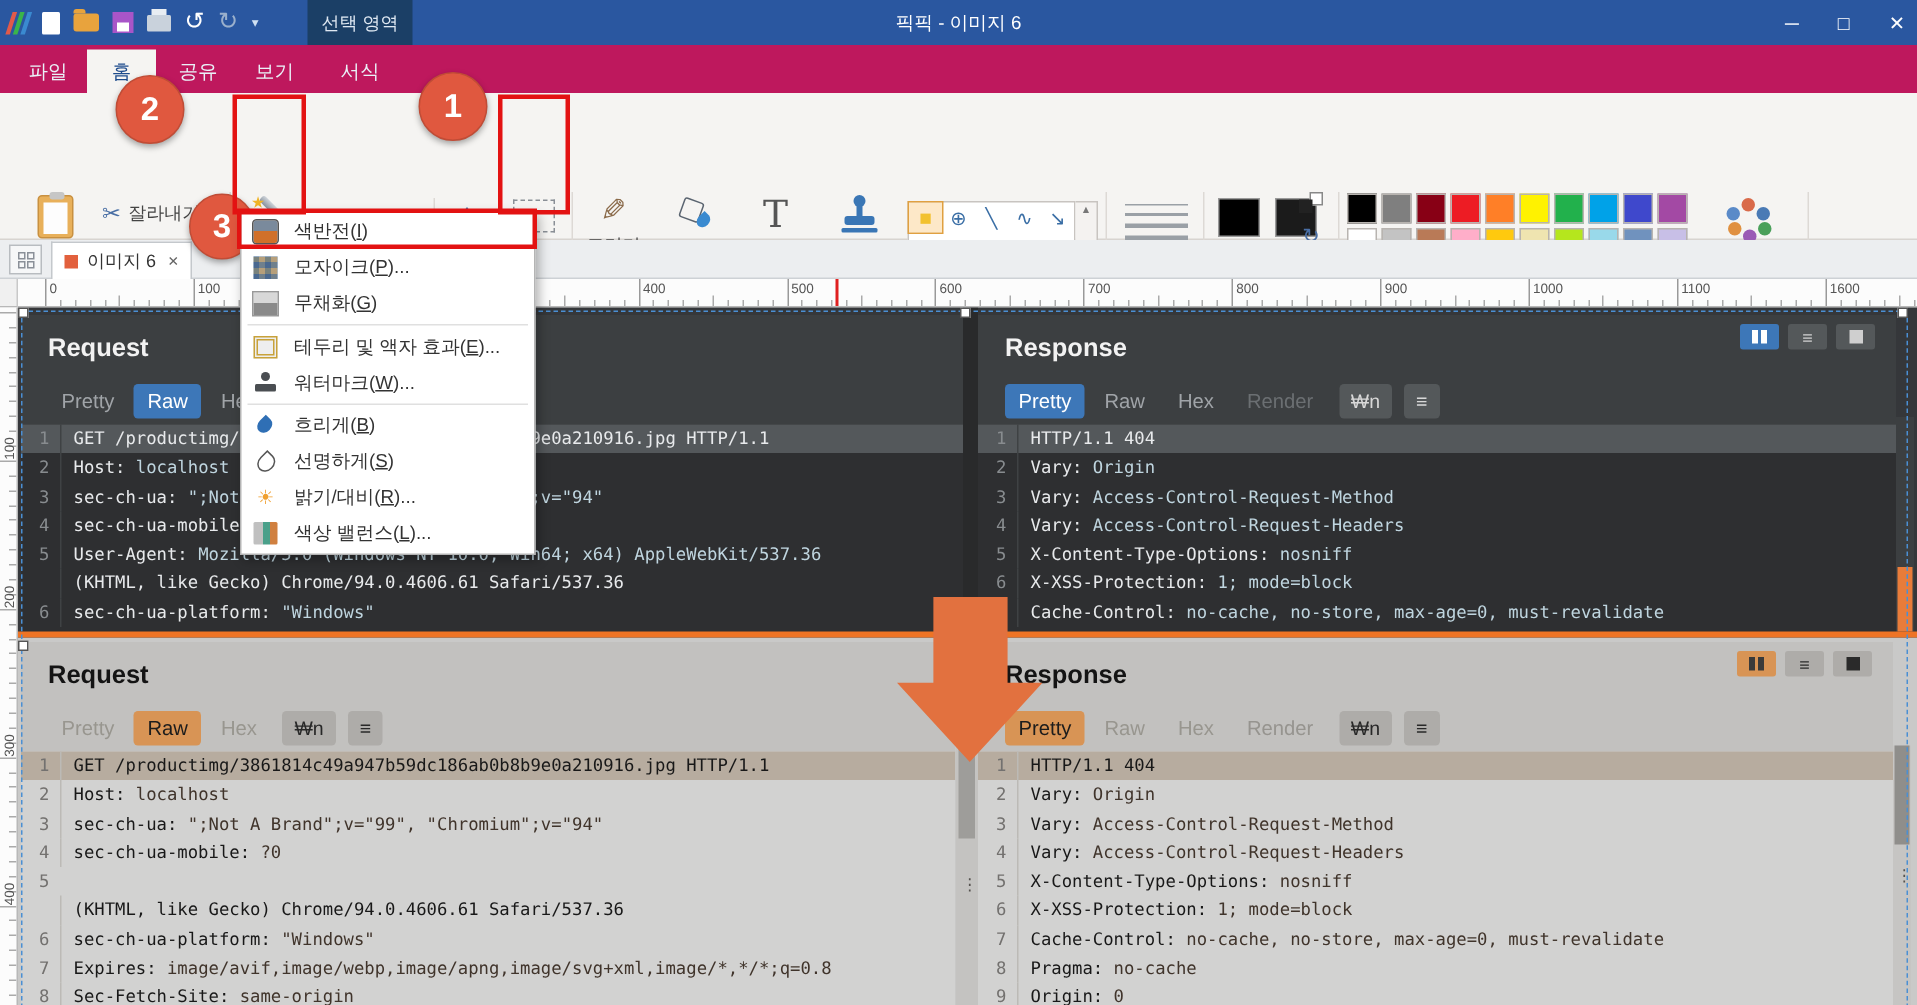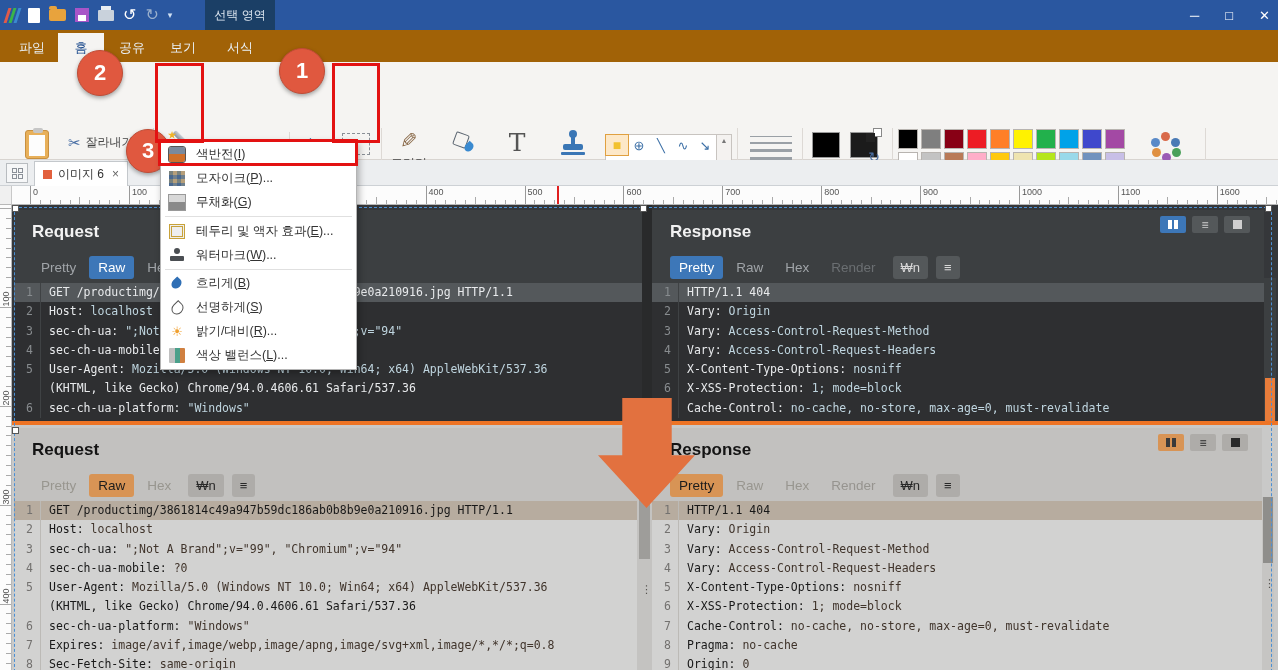--- a/index.html
+++ b/index.html
@@ -20,21 +20,21 @@
 .qa-print:before{content:"";position:absolute;left:3px;top:-4px;width:10px;height:4px;background:#e8edf2}
 .qa-arrow{color:#fff;font-size:16px;line-height:1}
 .qa-arrow.dim{color:#9ab0cc}
 .qa-caret{color:#cfe0f2;font-size:9px}
 #win-title{position:absolute;left:400px;right:400px;top:0;height:30px;line-height:30px;text-align:center;color:#ffffff;font-size:12.5px}
 #win-controls{position:absolute;right:8px;top:0;height:30px;display:flex;gap:26px;align-items:center;color:#fff;font-size:13px}
 #win-controls span{cursor:default}
 #ctx-block{position:absolute;left:205px;top:0;width:70px;height:62px;background:#1b3f66}
 #ctx-label{position:absolute;left:205px;top:0;width:70px;height:30px;line-height:30px;text-align:center;color:#dfe8f2;font-size:12px}
 
-#tabrow{position:absolute;left:0;top:30px;width:1278px;height:32px;background:#a16207}
+#tabrow{position:absolute;left:0;top:30px;width:1278px;height:32px;background:#be185d}
 .mtab{position:absolute;top:3px;height:29px;line-height:29px;text-align:center;color:#eaf1f8;font-size:13px}
 .mtab.active{background:#f5f4f2;color:#1c4a8c}
 
 #ribbon{position:absolute;left:0;top:62px;width:1278px;height:98px;background:#f5f4f2;border-bottom:1px solid #d8d4d0}
 .vsep{position:absolute;top:66px;width:1px;height:88px;background:#ddd9d5}
 .glabel{position:absolute;top:143px;font-size:11px;color:#777;text-align:center}
 .rbtn{position:absolute;display:flex;flex-direction:column;align-items:center;color:#444;font-size:12px}
 .caret{font-size:8px;color:#888;line-height:1;margin-top:2px}
 .clip-ico{width:24px;height:29px;background:#e8b05a;border:1px solid #c89040;border-radius:3px;position:relative;margin-bottom:4px}
 .clip-ico:before{content:"";position:absolute;left:3px;top:4px;width:16px;height:21px;background:#fdfdfd}
@@ -201,20 +201,21 @@
       <span class="qa-page"></span>
       <span class="qa-folder"></span>
       <span class="qa-save"></span>
       <span class="qa-print"></span>
       <span class="qa-arrow">↺</span>
       <span class="qa-arrow dim">↻</span>
       <span class="qa-caret">▾</span>
     </div>
     <div id="ctx-block"></div>
     <div id="ctx-label">선택 영역</div>
+    <div id="win-title">픽픽 - 이미지 6</div>
     <div id="win-controls">
       <span>─</span>
       <span>□</span>
       <span>✕</span>
     </div>
   </div>
 
   <div id="tabrow">
     <div class="mtab" style="left:8px;width:48px">파일</div>
     <div class="mtab active" style="left:58px;width:46px">홈</div>
@@ -697,21 +698,21 @@
           <span class="tab sel">Raw</span>
           <span class="tab">Hex</span>
           <span class="xtab">₩n</span>
           <span class="xtab">≡</span>
         </div>
         <div class="p-body">
           <div class="row hl"><span class="ln">1</span><span class="code"><span class="plain">GET /productimg/3861814c49a947b59dc186ab0b8b9e0a210916.jpg HTTP/1.1</span></span></div>
           <div class="row"><span class="ln">2</span><span class="code"><span class="hname">Host:</span><span class="hval"> localhost</span></span></div>
           <div class="row"><span class="ln">3</span><span class="code"><span class="hname">sec-ch-ua:</span><span class="hval"> ";Not A Brand";v="99", "Chromium";v="94"</span></span></div>
           <div class="row"><span class="ln">4</span><span class="code"><span class="hname">sec-ch-ua-mobile:</span><span class="hval"> ?0</span></span></div>
-          <div class="row"><span class="ln">5</span><span class="code"><span class="hname">User-Agent:</span><span class="hval"> Mozilla/5.0 (Windows NT 10.0; Win64; x64) AppleWebKit/537.36</span></span></div>
+          <div class="row"><span class="ln">5</span></div>
           <div class="row"><span class="ln"></span><span class="code"><span class="plain">(KHTML, like Gecko) Chrome/94.0.4606.61 Safari/537.36</span></span></div>
           <div class="row"><span class="ln">6</span><span class="code"><span class="hname">sec-ch-ua-platform:</span><span class="hval"> "Windows"</span></span></div>
           <div class="row"><span class="ln">7</span><span class="code"><span class="hname">Expires:</span><span class="hval"> image/avif,image/webp,image/apng,image/svg+xml,image/*,*/*;q=0.8</span></span></div>
           <div class="row"><span class="ln">8</span><span class="code"><span class="hname">Sec-Fetch-Site:</span><span class="hval"> same-origin</span></span></div>
         </div>
       </div>
     <div id="split-bot">
       <div class="thumb"></div>
       <div class="dots">⋮</div>
     </div>

